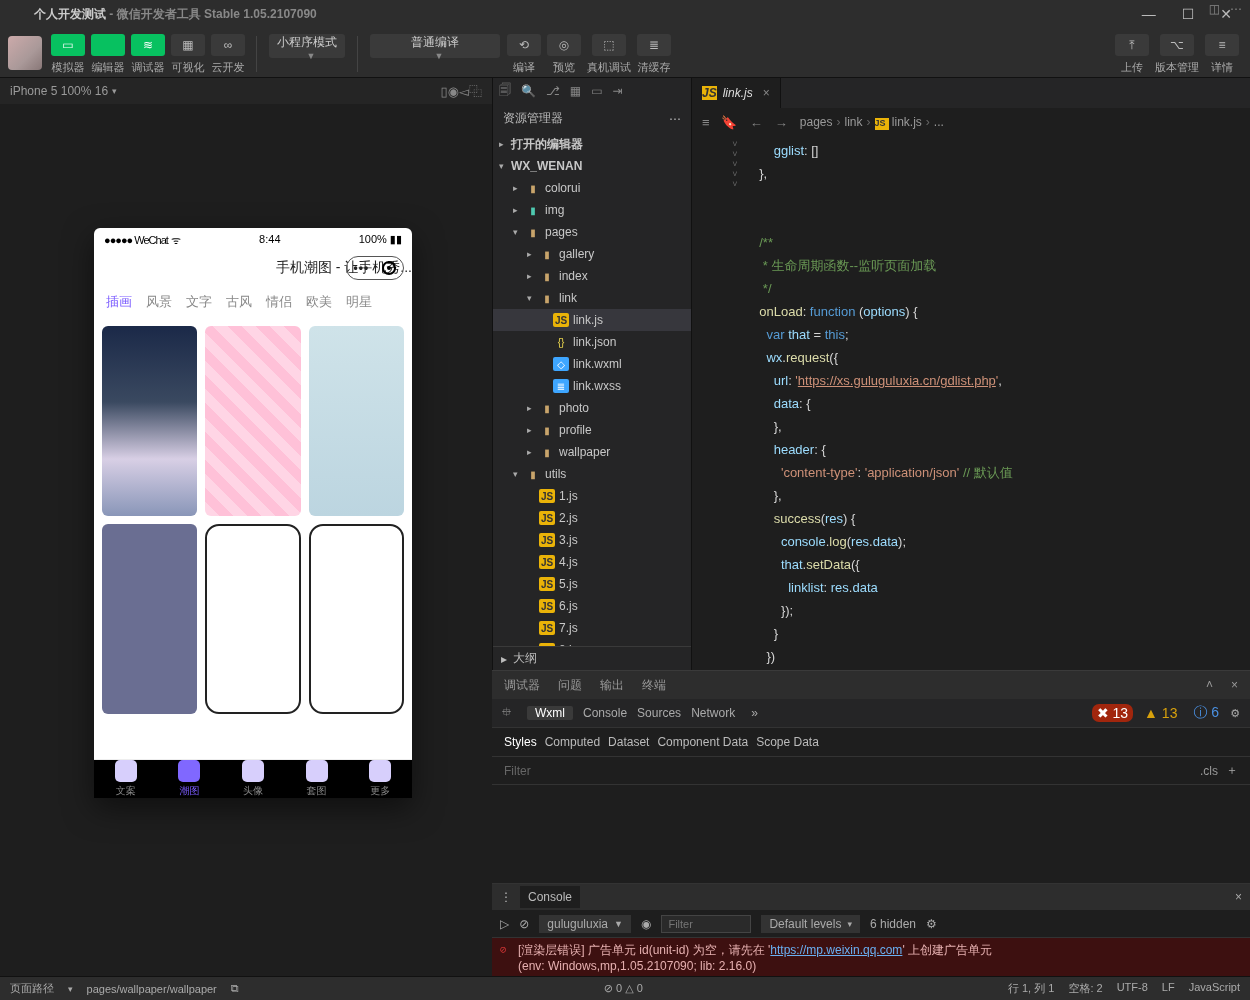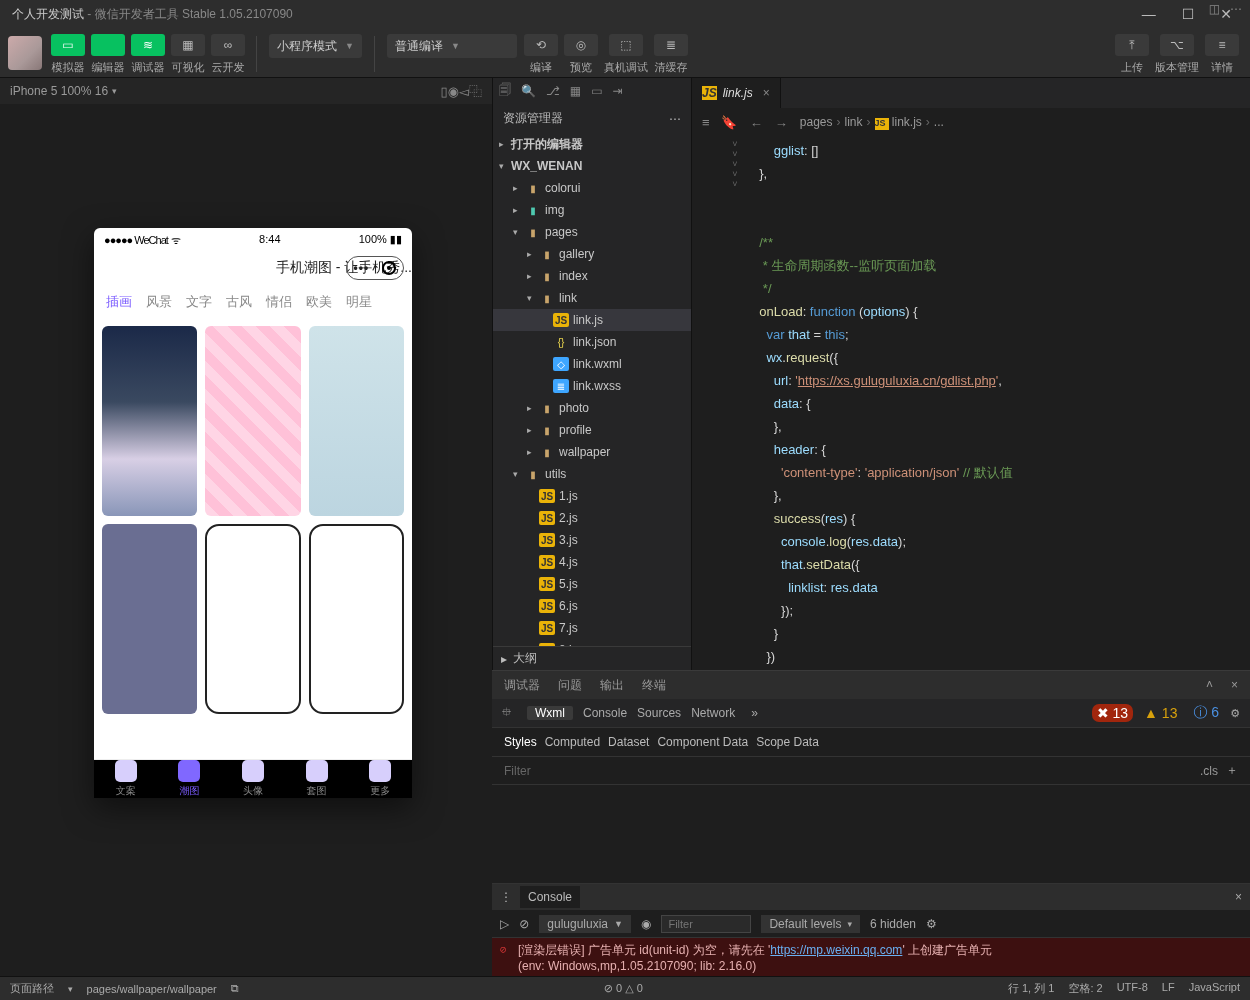--- a/index.html
+++ b/index.html
@@ -2,34 +2,34 @@
 <html><head>
 <meta charset="utf-8">
 <style>
 * { margin:0; padding:0; box-sizing:border-box; font-family:"Microsoft YaHei","PingFang SC",sans-serif; }
 body { background:#1e1e1e; color:#ccc; font-size:12px; width:1250px; height:1000px; overflow:hidden; position:relative; }
 .row { display:flex; align-items:center; }
 
 
 .menubar { height:28px; background:#2d2d2d; display:flex; align-items:center; padding:0 8px; color:#d0d0d0; font-size:13px; }
 .menubar .mi { padding:0 7px; line-height:28px; cursor:default; }
-.menubar .title-sub { color:#888; margin-left:4px; font-size:12px; }
+.menubar .title-sub { color:#888; margin-left:26px; font-size:12px;font-weight:bold; }
 .winctrl { margin-left:auto; display:flex; gap:14px; color:#bbb; font-size:14px; padding-right:4px;}
 .winctrl span{padding:2px 6px;}
 
 
 .toolbar { height:50px; background:#2d2d2d; display:flex; align-items:flex-start; padding:4px 8px; border-bottom:1px solid #111;}
 .avatar { width:34px; height:34px; border-radius:4px; background:linear-gradient(135deg,#caa,#a99 60%,#877); margin:4px 6px 0 0;}
 .btn-grp{display:flex;flex-direction:column;align-items:center;margin:0 3px;}
 .btn-t{width:34px;height:22px;border-radius:3px;display:flex;align-items:center;justify-content:center;font-size:12px;margin-top:2px;}
 .btn-g{background:#07c160;color:#fff;}
 .btn-d{background:#3a3a3a;color:#bbb;}
 .btn-lbl{font-size:11px;color:#aaa;margin-top:4px;}
 .sep{width:1px;height:36px;background:#444;margin:4px 8px 0;}
-.combo{height:24px;background:#3a3a3a;border-radius:3px;display:flex;align-items:center;padding:0 8px;color:#ccc;margin:2px 4px 0;}
+.combo{height:24px;background:#3a3a3a;border-radius:3px;display:flex;align-items:center;padding:0 8px;color:#ccc;margin:2px 4px 0;flex-direction:column;}
 .combo .arr{margin-left:8px;font-size:9px;color:#888;}
 
 
 .devbar{height:26px;background:#252525;display:flex;align-items:center;padding:0 10px;color:#9a9a9a;font-size:12px;}
 .devbar .dico{width:24px;text-align:center;font-size:13px;color:#888}
 
 
 .left-pane{width:492px;background:#1e1e1e;position:relative;}
 .phone-shadow{position:absolute;left:94px;top:150px;width:318px;height:570px;background:#fff;border-radius:6px;box-shadow:0 10px 30px rgba(0,0,0,.5);}
 .ph-status{height:22px;display:flex;align-items:center;padding:0 10px;font-size:11px;color:#000;justify-content:space-between;font-weight:500}

